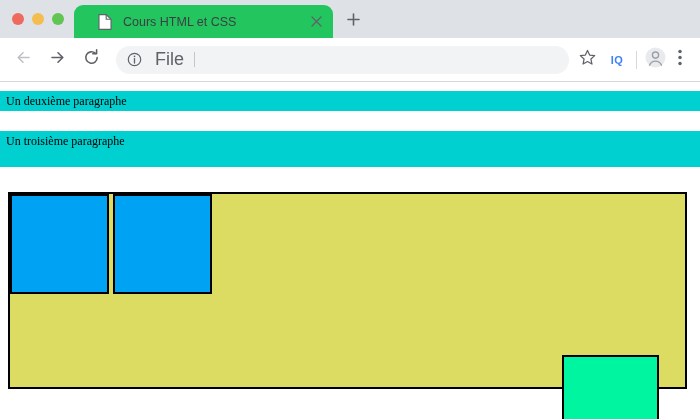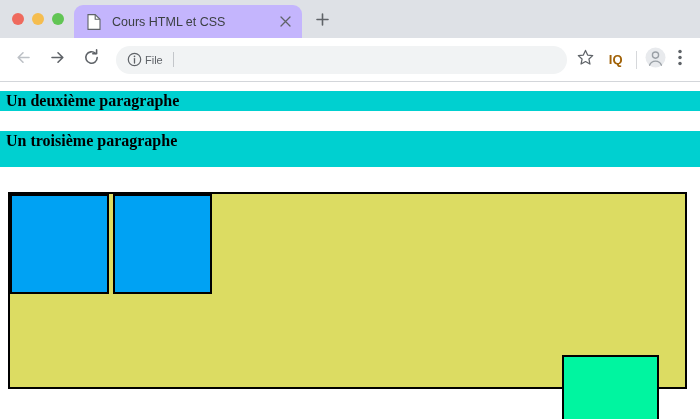--- a/index.html
+++ b/index.html
@@ -42,27 +42,27 @@
     width: 12px;
     height: 12px;
     border-radius: 50%;
     display: block;
   }
   .tl-red    { background: #ef6a5e; }
   .tl-yellow { background: #f5bd4f; }
   .tl-green  { background: #61c554; }
 
   #tab-active {
-    width: 228px;
+    width: 259px;
     height: 33px;
-    background: #c4b5fd;
+    background: #22c55e;
     border-radius: 9px 9px 0 0;
     display: flex;
     align-items: center;
-    padding: 0 8px 0 12px;
+    padding: 0 8px 0 23px;
     box-sizing: border-box;
     position: relative;
     margin-bottom: 0;
   }
   #tab-favicon {
     width: 16px;
     height: 16px;
     flex: 0 0 16px;
     display: flex;
     align-items: center;
@@ -129,23 +129,23 @@
   }
   #site-info-icon {
     width: 16px;
     height: 16px;
     flex: 0 0 16px;
     display: flex;
     align-items: center;
     justify-content: center;
   }
   #scheme-label {
-    font-size: 11px;
+    font-size: 18px;
     color: #5f6368;
-    margin-left: 3px;
+    margin-left: 13px;
     white-space: nowrap;
   }
   #omnibox-divider {
     width: 1px;
     height: 15px;
     background: #c3c6ca;
     margin: 0 10px;
     flex: 0 0 1px;
   }
   #url-text {
@@ -159,23 +159,23 @@
   #bookmark-button {
     width: 26px;
     height: 26px;
     display: flex;
     align-items: center;
     justify-content: center;
     flex: 0 0 26px;
     margin-right: 2px;
   }
   #extension-iq {
-    font-size: 13px;
+    font-size: 11px;
     font-weight: bold;
-    color: #a16207;
+    color: #3b82f6;
     letter-spacing: 0.3px;
     padding: 0 8px;
     flex: 0 0 auto;
   }
   #toolbar-divider {
     width: 1px;
     height: 18px;
     background: #d6d8db;
     margin: 0 5px;
     flex: 0 0 1px;
@@ -204,27 +204,26 @@
     height: 337px;
     background: #ffffff;
     overflow: hidden;
   }
 
   .para-highlight {
     position: absolute;
     left: 0;
     background: #00d0d0;
     font-family: "Liberation Serif", serif;
-    font-size: 16px;
+    font-size: 12px;
     color: #000000;
     line-height: 20px;
     padding-left: 6px;
     box-sizing: border-box;
     white-space: nowrap;
-    font-weight: bold;
   }
   #paragraph-two   { top: 9px;  width: 700px; height: 20px; }
   #paragraph-three { top: 49px; width: 700px; height: 36px; }
 
   #yellow-container {
     position: absolute;
     left: 8px;
     top: 110px;
     width: 679px;
     height: 197px;

